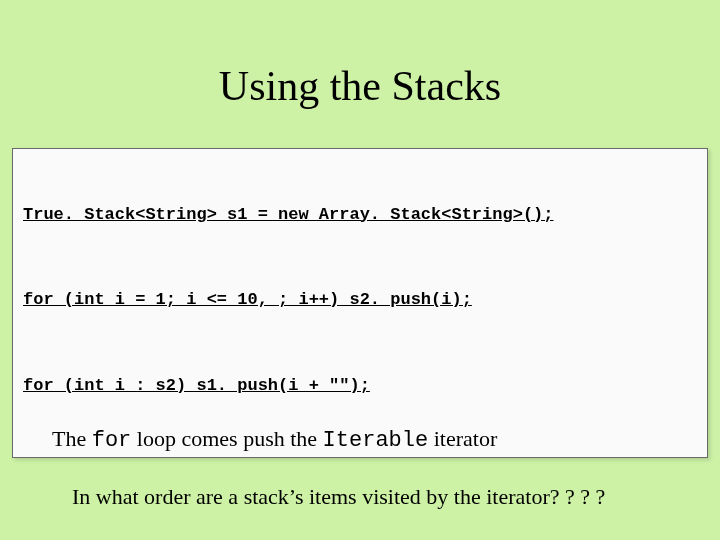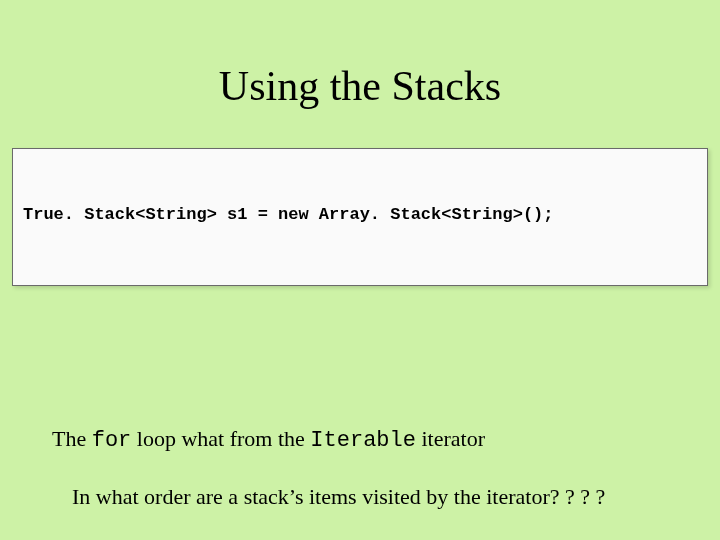--- a/index.html
+++ b/index.html
@@ -38,20 +38,21 @@
     box-sizing: border-box;
     padding: 12px 10px 18px 10px;
     font-family: "Courier New", Courier, monospace;
     font-weight: bold;
     font-size: 17px;
     line-height: 1.25;
     white-space: pre;
   }
   .codebox .codeline {
     margin: 0 0 22px 0;
+    text-decoration: underline;
   }
   .codebox .codeline:last-child {
     margin-bottom: 0;
   }
   .body1 {
     position: absolute;
     left: 52px;
     top: 426px;
     font-size: 22px;
   }
@@ -68,21 +69,23 @@
 </style>
 </head>
 <body>
 
 <div class="slide">
 
   <div class="title">Using the Stacks</div>
 
   <div class="codebox">
     <div class="codeline">True. Stack&lt;String&gt; s1 = new Array. Stack&lt;String&gt;();</div>
+    <div class="codeline">for (int i = 1; i &lt;= 10, ; i++) s2. push(i);</div>
+    <div class="codeline">for (int i : s2) s1. push(i + "");</div>
   </div>
 
   <div class="body1">
-    <span>The </span><span class="mono">for</span><span> loop what from the </span><span class="mono">Iterable</span><span> iterator</span>
+    <span>The </span><span class="mono">for</span><span> loop comes push the </span><span class="mono">Iterable</span><span> iterator</span>
   </div>
 
   <div class="body2">In what order are a stack’s items visited by the iterator? ? ? ?</div>
 
 </div>
 
 </body></html>

